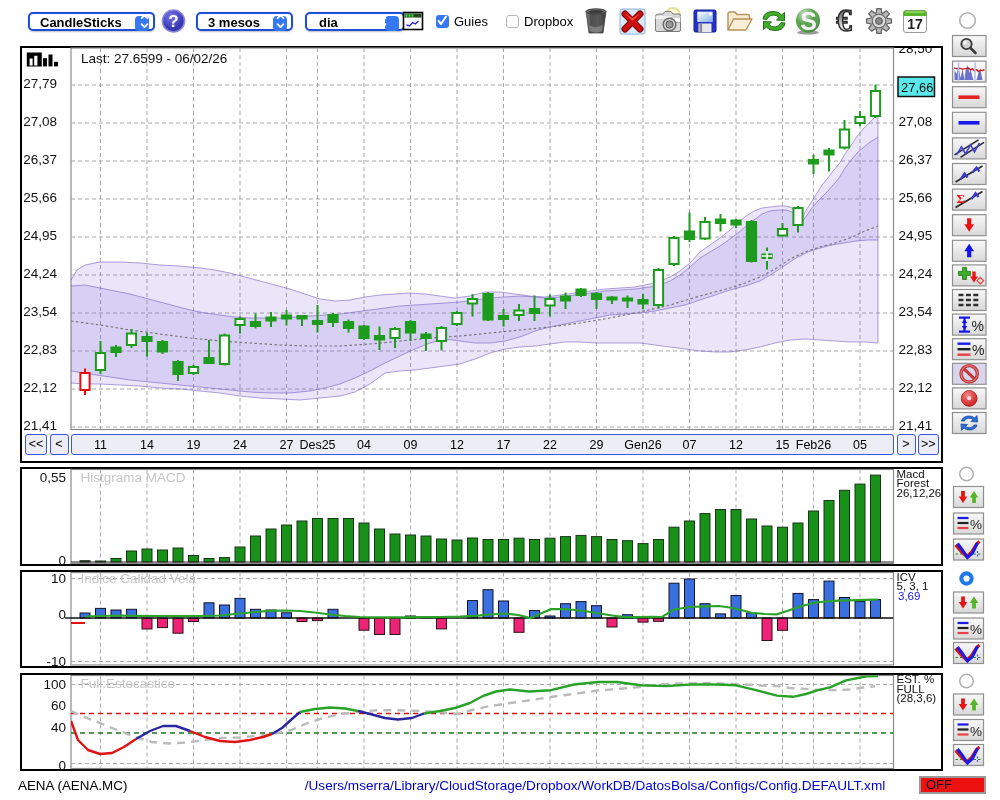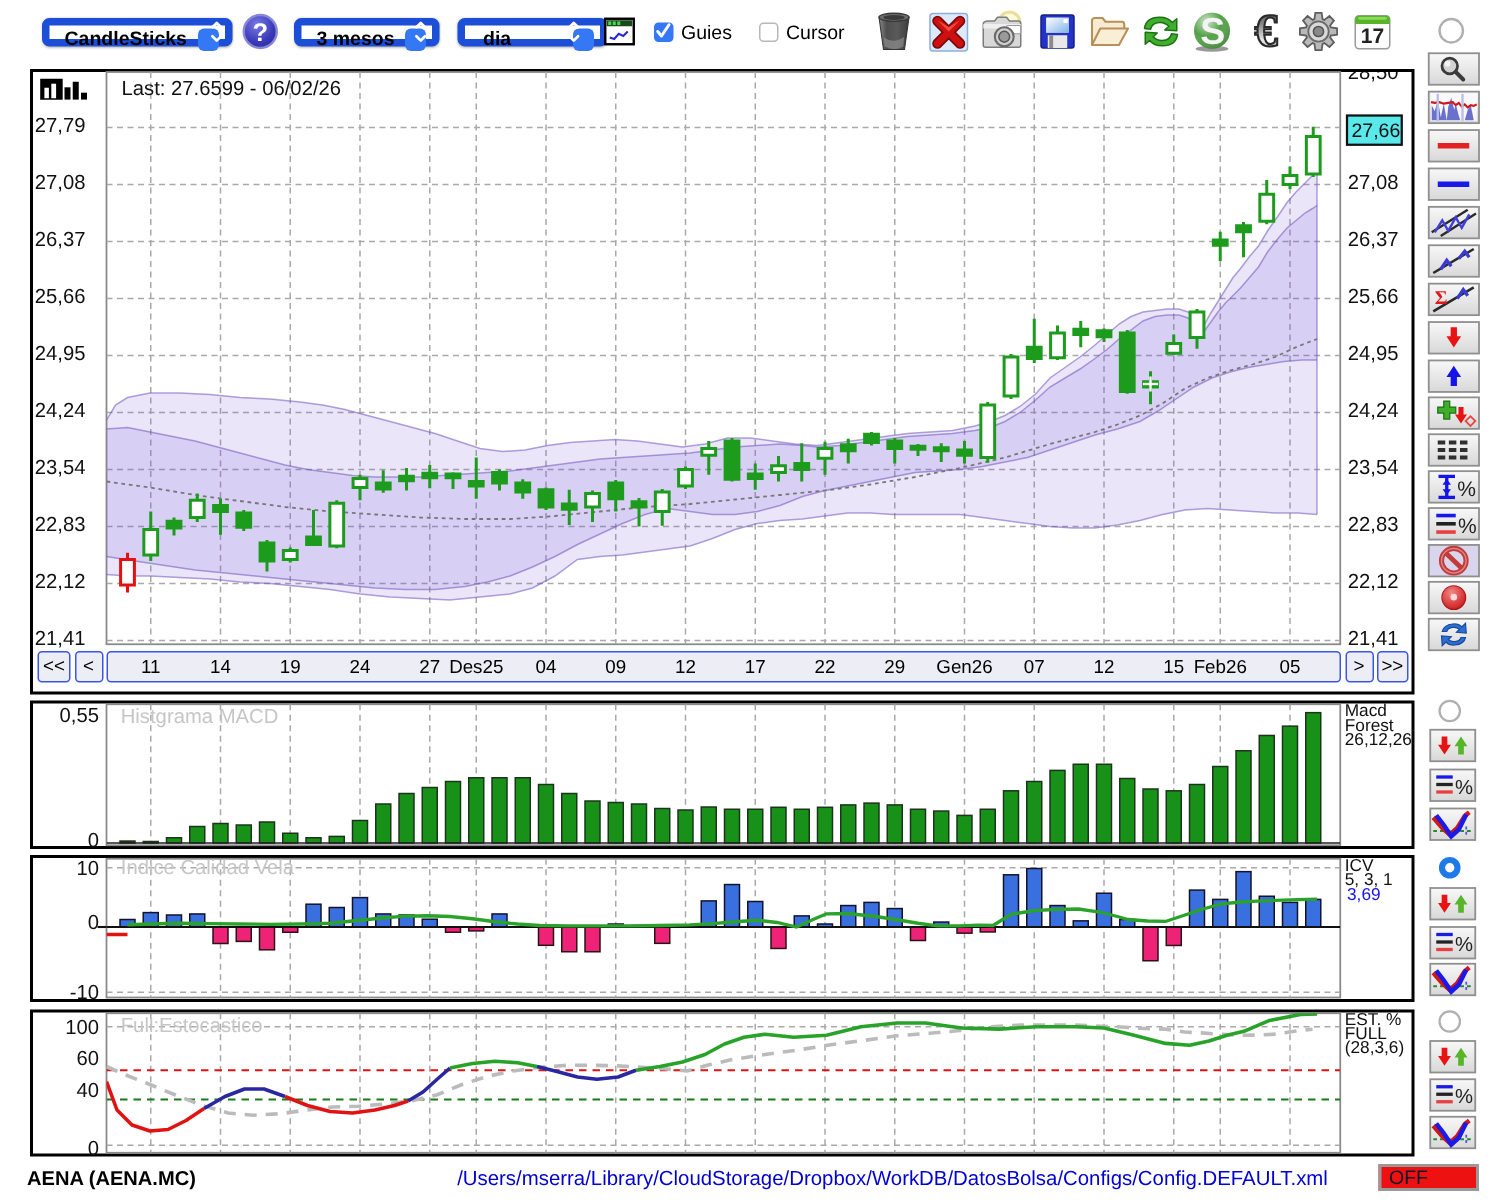--- a/index.html
+++ b/index.html
@@ -1,30 +1,30 @@
 <!DOCTYPE html>
 <html><head><meta charset="utf-8"><style>
 *{margin:0;padding:0;box-sizing:border-box}
 html,body{width:1000px;height:800px;background:#fff;font-family:"Liberation Sans",sans-serif;overflow:hidden}
 .abs{position:absolute}
 .panel{position:absolute;border:2px solid #000;background:#fff}
-.popup{position:absolute;height:19px;background:#fff;border:5px solid #1d4ed8;border-radius:5px;box-shadow:0 0.5px 1.5px rgba(0,0,0,0.25);font-size:13px;font-weight:700;color:#000;line-height:18px}
+.popup{position:absolute;height:19px;background:#fff;border:2px solid #1d4ed8;border-radius:5px;box-shadow:0 0.5px 1.5px rgba(0,0,0,0.25);font-size:13px;font-weight:700;color:#000;line-height:18px}
 .popbtn{position:absolute;right:4px;top:2.2px;width:13px;height:14.5px;background:#3478f6;border-radius:4px}
 .chk{position:absolute;width:13px;height:13px;border-radius:3px}
 .lbl{position:absolute;font-size:13px;font-weight:400;color:#000}
 .navbtn{position:absolute;border:1.5px solid #3a56e8;border-radius:3px;background:#ededf5;font-size:12.5px;color:#000;text-align:center}
 </style></head>
 <body>
 <div class="abs" style="left:0;top:0;width:1000px;height:800px;background:#fff">
 
 <div class="popup" style="left:28px;top:11.5px;width:127px"><span style="margin-left:10px">CandleSticks</span><div class="popbtn" style="width:14px;height:15px"></div></div>
 <div class="popup" style="left:196px;top:11.5px;width:97px"><span style="margin-left:10px">3 mesos</span><div class="popbtn" style="width:14px;height:15px"></div></div>
 <div class="popup" style="left:305px;top:11.5px;width:100px"><span style="margin-left:12px">dia</span><div class="popbtn" style="width:14px;height:15px"></div></div>
 <div class="lbl" style="left:454px;top:14px">Guies</div>
-<div class="lbl" style="left:524px;top:14px">Cursor</div>
+<div class="lbl" style="left:524px;top:14px">Dropbox</div>
 <div class="chk" style="left:436px;top:14.5px;background:#3478f6"></div>
 <div class="chk" style="left:506px;top:14.5px;background:#fff;border:1px solid #b8b8b8"></div>
 
 <svg width="1000" height="800" class="abs" style="left:0;top:0" xmlns="http://www.w3.org/2000/svg">
 <defs>
 <linearGradient id="btng" x1="0" y1="0" x2="0" y2="1">
           <stop offset="0" stop-color="#f8f8f8"></stop>
           <stop offset="1" stop-color="#d8d8d8"></stop>
         </linearGradient>
 <radialGradient id="qg" cx="0.4" cy="0.3" r="0.85">
@@ -751,16 +751,16 @@
       <text x="80.5" y="688" font-size="13.5" fill="#c6c6c6">Full:Estocastico</text>
       <text x="66" y="689" font-size="13.5" fill="#111" text-anchor="end">100</text>
       <text x="66" y="710" font-size="13.5" fill="#111" text-anchor="end">60</text>
       <text x="66" y="731.5" font-size="13.5" fill="#111" text-anchor="end">40</text>
       <text x="66" y="770" font-size="13.5" fill="#111" text-anchor="end">0</text>
       <text x="896.5" y="683" font-size="11.5" fill="#111">EST. %</text>
       <text x="896.5" y="692.5" font-size="11.5" fill="#111">FULL</text>
       <text x="896.5" y="702" font-size="11.5" fill="#111">(28,3,6)</text>
     </svg>
 
-<div class="abs" style="left:18px;top:777.5px;font-size:13.4px;color:#000;font-weight:700">AENA (AENA.MC)</div>
+<div class="abs" style="left:18px;top:777.5px;font-size:13.4px;color:#000;font-weight:400">AENA (AENA.MC)</div>
 <div class="abs" style="left:0;top:777.5px;width:1190px;text-align:center;font-size:13.6px;color:#0000d2">/Users/mserra/Library/CloudStorage/Dropbox/WorkDB/DatosBolsa/Configs/Config.DEFAULT.xml</div>
 <div class="abs" style="left:919px;top:776px;width:66.5px;height:18px;background:#ee1111;border:2px solid #999;color:#0f172a;font-size:13px;line-height:14px;padding-left:5px">OFF</div>
 
 </div>
 </body></html>

